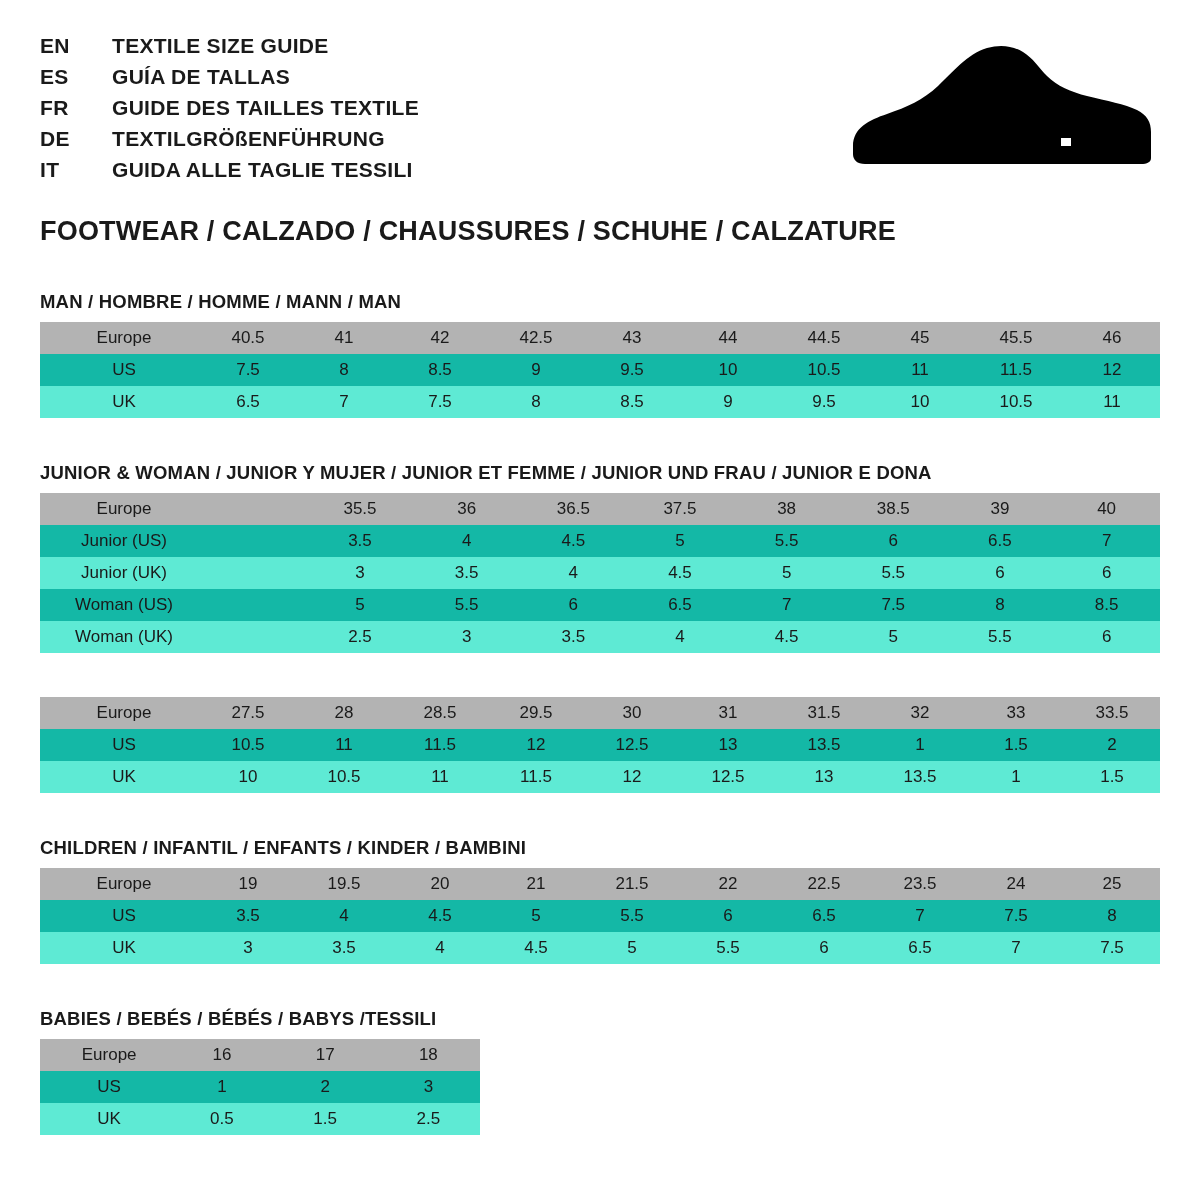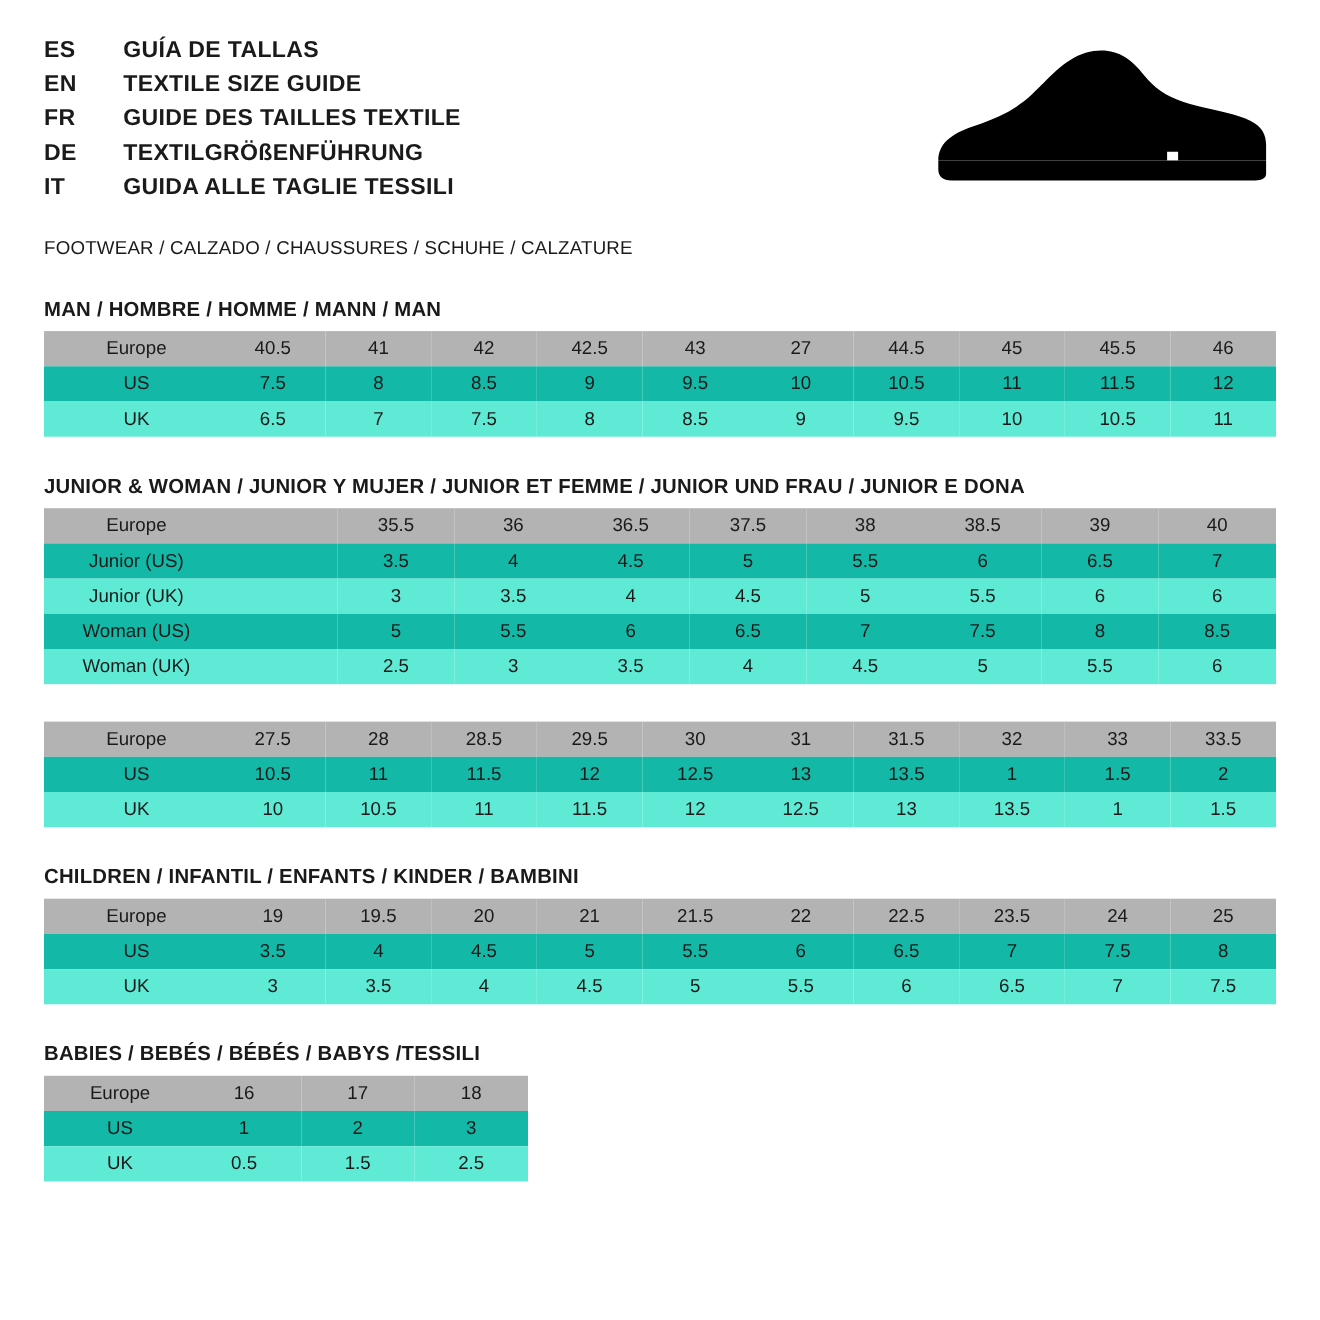--- a/index.html
+++ b/index.html
@@ -35,37 +35,37 @@
     letter-spacing: 0.3px;
   }
   .lang-title {
     font-size: 21px;
     font-weight: bold;
     letter-spacing: 0.3px;
   }
 
   .category-title {
     margin-top: 27px;
-    font-size: 17px;
-    font-weight: normal;
+    font-size: 27px;
+    font-weight: bold;
     letter-spacing: 0.2px;
   }
 
   
   .shoe-icon {
     position: absolute;
     top: 42px;
     right: 45px;
     width: 360px;
     height: 140px;
   }
 
   
   .section {
-    margin-top: 34px;
+    margin-top: 44px;
   }
   .section-title {
     font-size: 18.5px;
     font-weight: bold;
     letter-spacing: 0.2px;
     margin-bottom: 9px;
   }
   table.size-table {
     border-collapse: collapse;
     table-layout: fixed;
@@ -98,26 +98,26 @@
   .full-width { width: 1120px; }
   .babies-width { width: 440px; }
 </style>
 </head>
 <body>
 
 <div class="page">
 
   <div class="lang-block" id="lang-block">
       <div class="lang-row">
+        <span class="lang-code">EN</span>
+        <span class="lang-title">TEXTILE SIZE GUIDE</span>
+      </div>
+      <div class="lang-row">
         <span class="lang-code">ES</span>
         <span class="lang-title">GUÍA DE TALLAS</span>
-      </div>
-      <div class="lang-row">
-        <span class="lang-code">EN</span>
-        <span class="lang-title">TEXTILE SIZE GUIDE</span>
       </div>
       <div class="lang-row">
         <span class="lang-code">FR</span>
         <span class="lang-title">GUIDE DES TAILLES TEXTILE</span>
       </div>
       <div class="lang-row">
         <span class="lang-code">DE</span>
         <span class="lang-title">TEXTILGRÖßENFÜHRUNG</span>
       </div>
       <div class="lang-row">
@@ -153,21 +153,21 @@
             <col style="width: 96px;">
           </colgroup>
           <tbody>
             <tr class="head-row">
               <td class="label">Europe</td>
               <td>40.5</td>
               <td>41</td>
               <td>42</td>
               <td>42.5</td>
               <td>43</td>
-              <td>27</td>
+              <td>44</td>
               <td>44.5</td>
               <td>45</td>
               <td>45.5</td>
               <td>46</td>
             </tr>
             <tr class="plain-row">
               <td class="label">US</td>
               <td>7.5</td>
               <td>8</td>
               <td>8.5</td>

